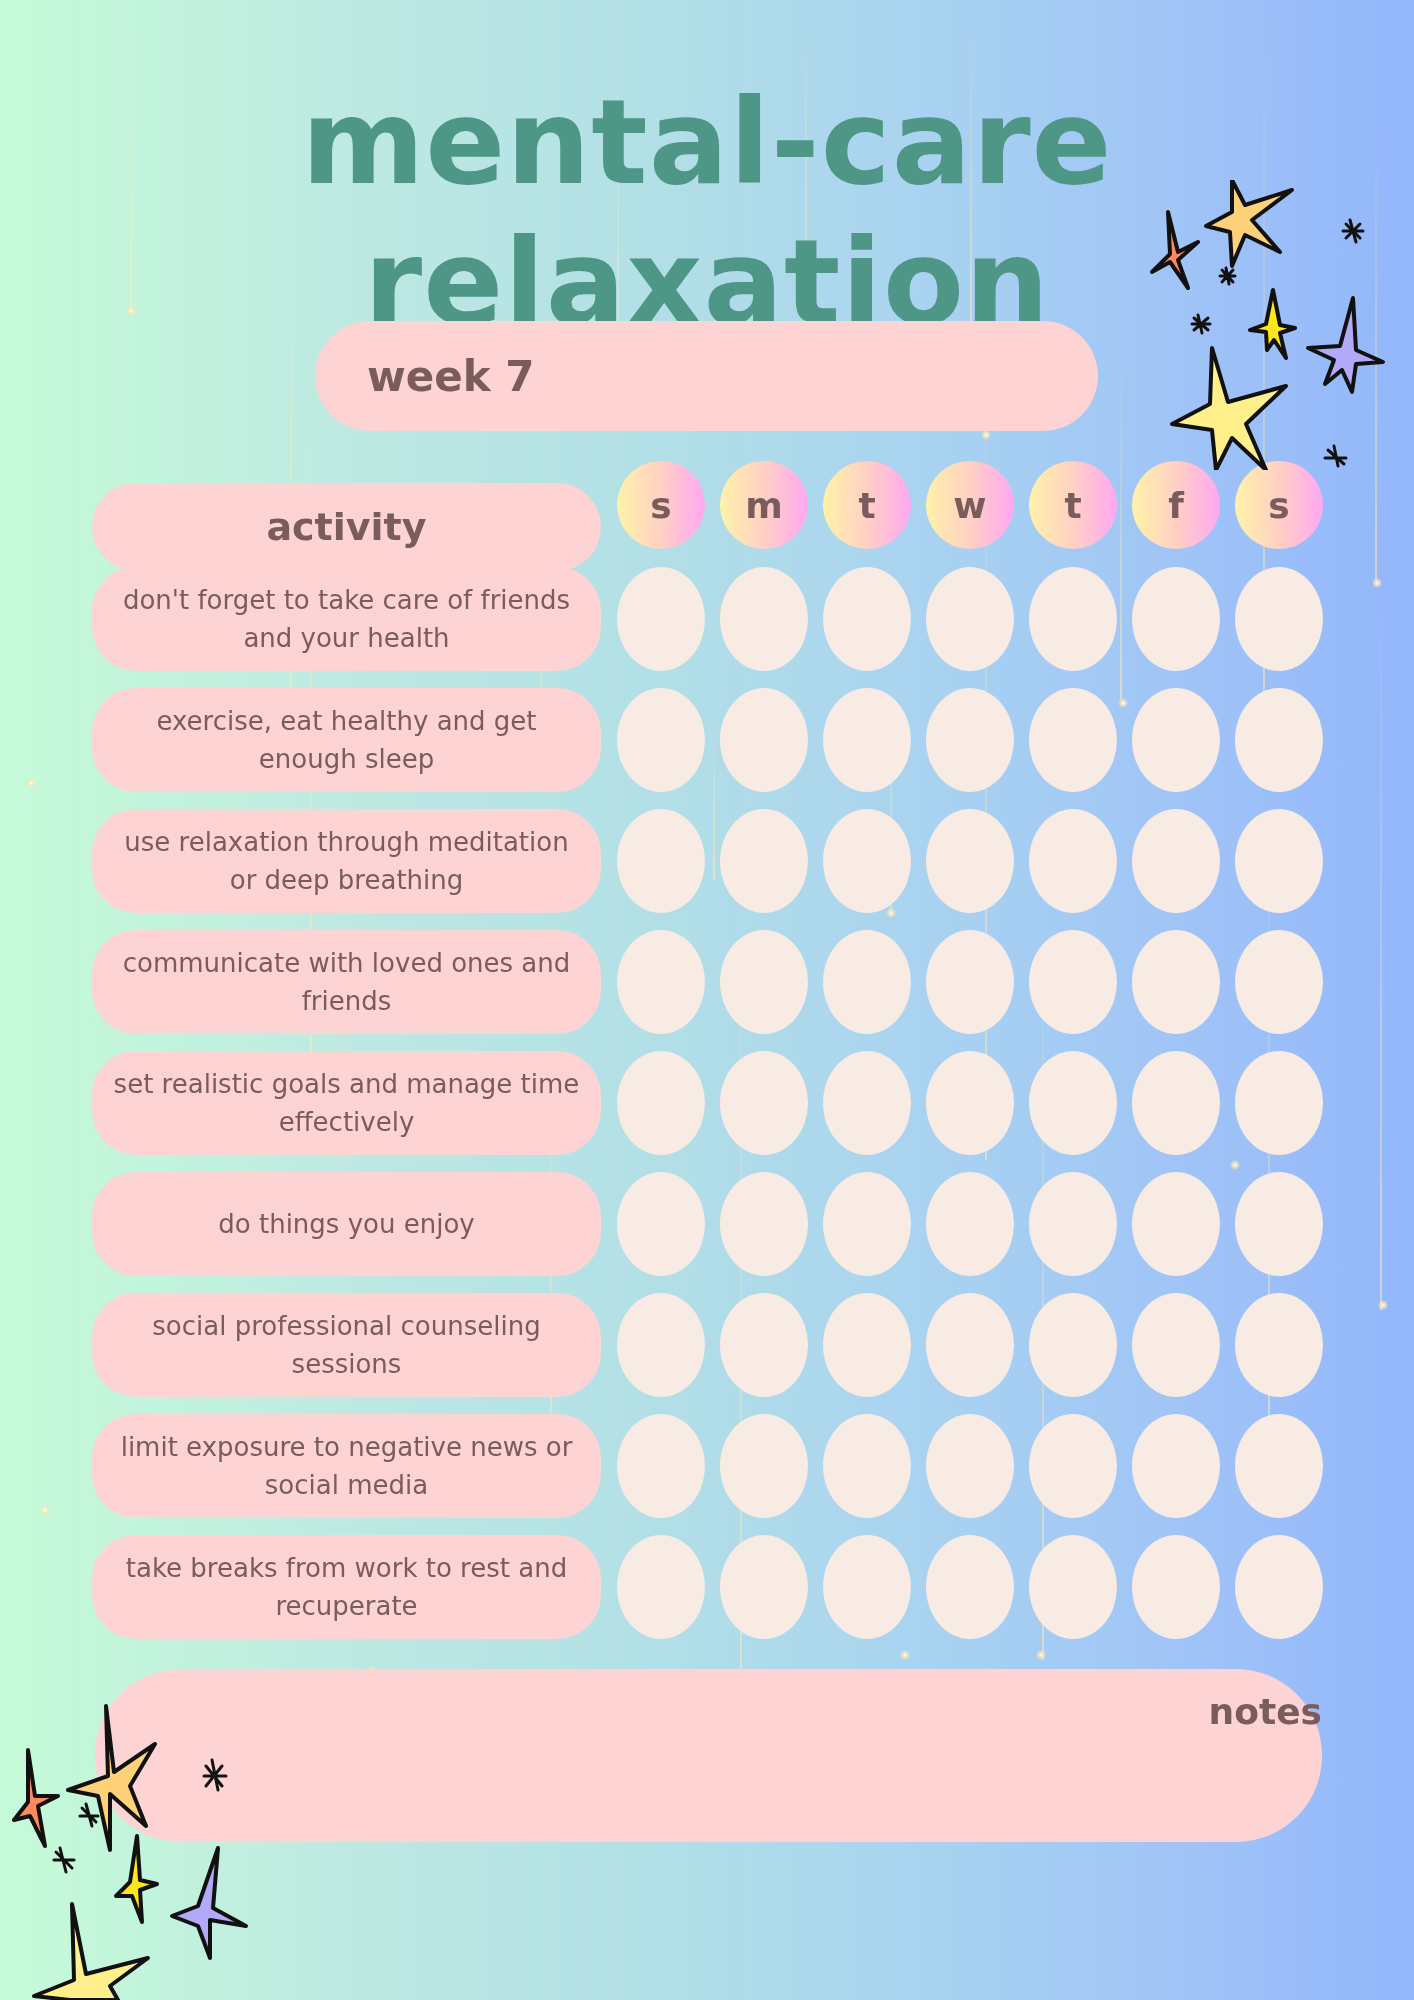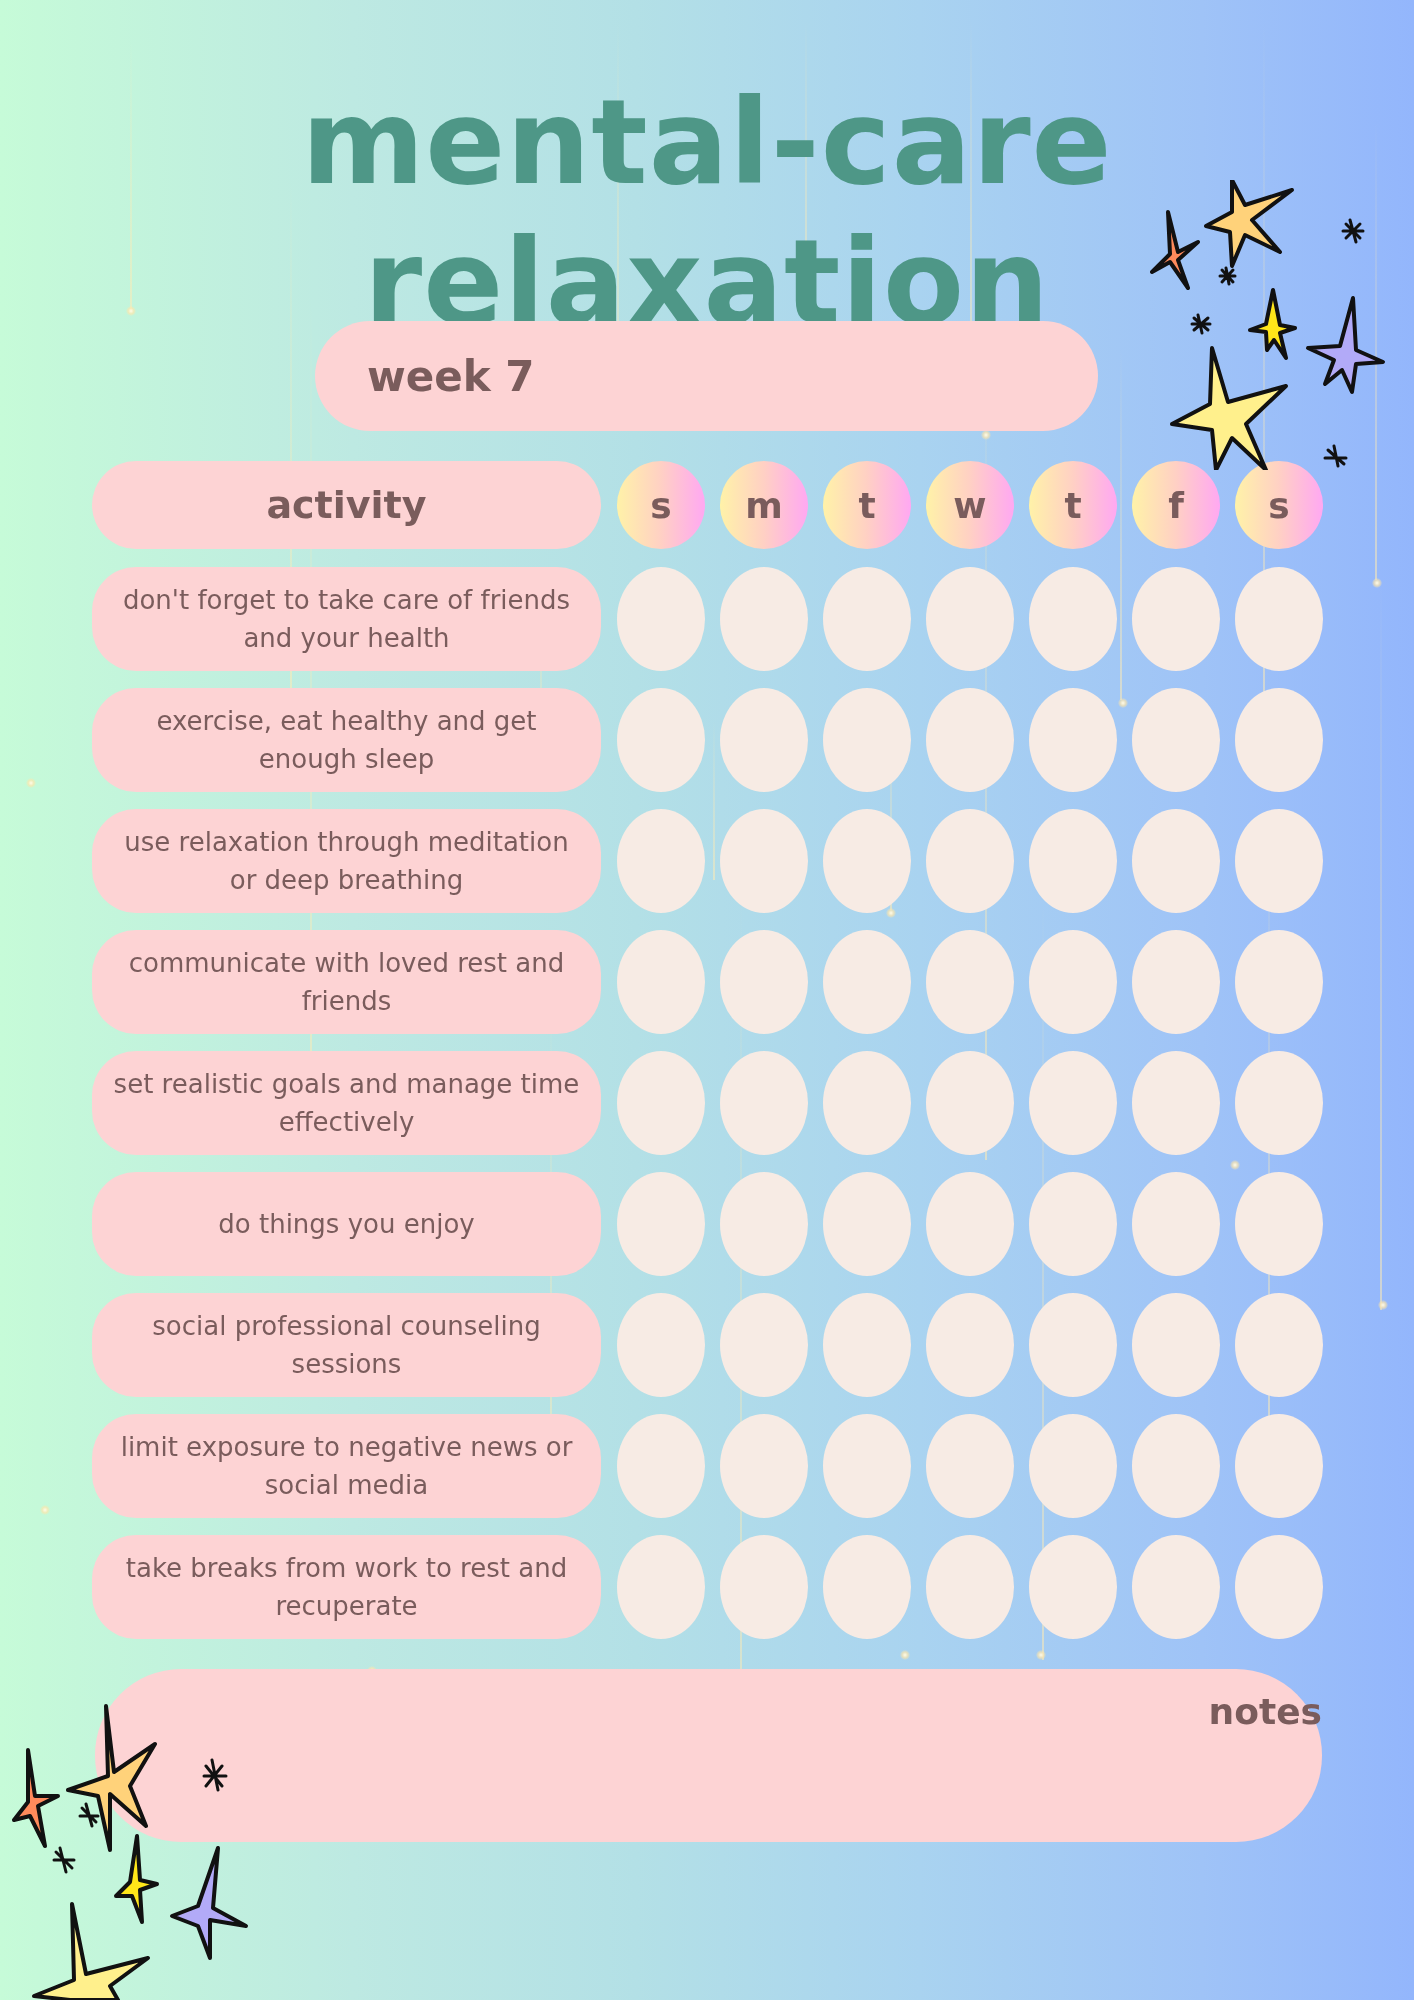--- a/index.html
+++ b/index.html
@@ -23,21 +23,21 @@
     border-radius: 55px; background: #fdd3d4;
     display: flex; align-items: center; padding-left: 52px;
   }
   .week-pill span { font-size: 42px; font-weight: bold; color: #7a5c5c; }
 
   .act-pill {
     position: absolute; left: 92px; width: 509px; border-radius: 44px;
     background: #fdd3d4; display: flex; align-items: center; justify-content: center;
     text-align: center; color: #7a5c5c;
   }
-  .act-header { top: 461px; height: 88px; font-size: 38px; font-weight: bold; }
+  .act-header { top: 483px; height: 88px; font-size: 38px; font-weight: bold; }
   .act-row { height: 104px; font-size: 26px; line-height: 38px; padding: 0 18px; }
 
   .day {
     position: absolute; width: 88px; height: 88px; top: 461px; border-radius: 50%;
     background: linear-gradient(90deg, #fff2a8 0%, #ffd0c4 50%, #ffa8f2 100%);
     display: flex; align-items: center; justify-content: center;
     font-size: 36px; font-weight: bold; color: #7a5c5c;
   }
   .cell {
     position: absolute; width: 88px; height: 104px; border-radius: 50%;
@@ -130,21 +130,21 @@
     <div class="cell" style="left: 1132px; top: 688px;"></div>
     <div class="cell" style="left: 1235px; top: 688px;"></div>
     <div class="act-pill act-row" style="top: 809px;">use relaxation through meditation or deep breathing</div>
     <div class="cell" style="left: 617px; top: 809px;"></div>
     <div class="cell" style="left: 720px; top: 809px;"></div>
     <div class="cell" style="left: 823px; top: 809px;"></div>
     <div class="cell" style="left: 926px; top: 809px;"></div>
     <div class="cell" style="left: 1029px; top: 809px;"></div>
     <div class="cell" style="left: 1132px; top: 809px;"></div>
     <div class="cell" style="left: 1235px; top: 809px;"></div>
-    <div class="act-pill act-row" style="top: 930px;">communicate with loved rest and friends</div>
+    <div class="act-pill act-row" style="top: 930px;">communicate with loved ones and friends</div>
     <div class="cell" style="left: 617px; top: 930px;"></div>
     <div class="cell" style="left: 720px; top: 930px;"></div>
     <div class="cell" style="left: 823px; top: 930px;"></div>
     <div class="cell" style="left: 926px; top: 930px;"></div>
     <div class="cell" style="left: 1029px; top: 930px;"></div>
     <div class="cell" style="left: 1132px; top: 930px;"></div>
     <div class="cell" style="left: 1235px; top: 930px;"></div>
     <div class="act-pill act-row" style="top: 1051px;">set realistic goals and manage time effectively</div>
     <div class="cell" style="left: 617px; top: 1051px;"></div>
     <div class="cell" style="left: 720px; top: 1051px;"></div>

